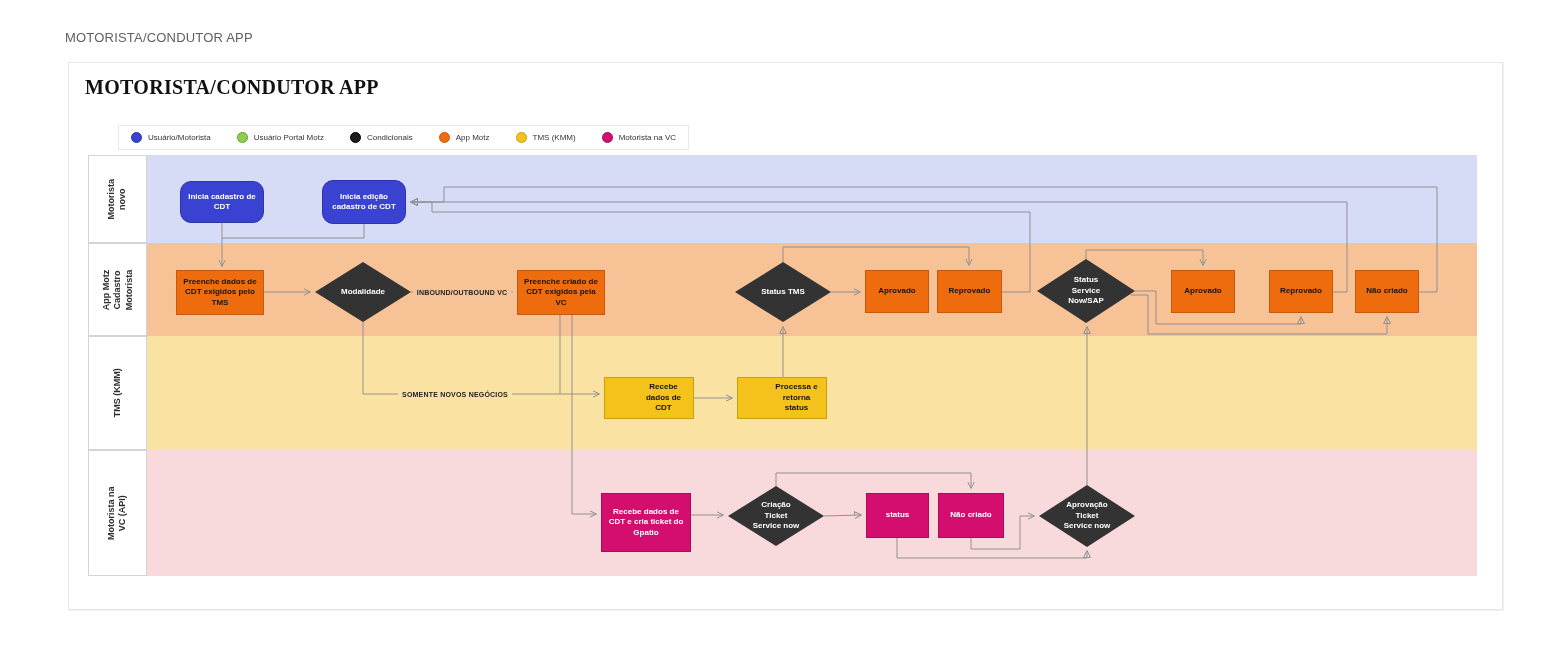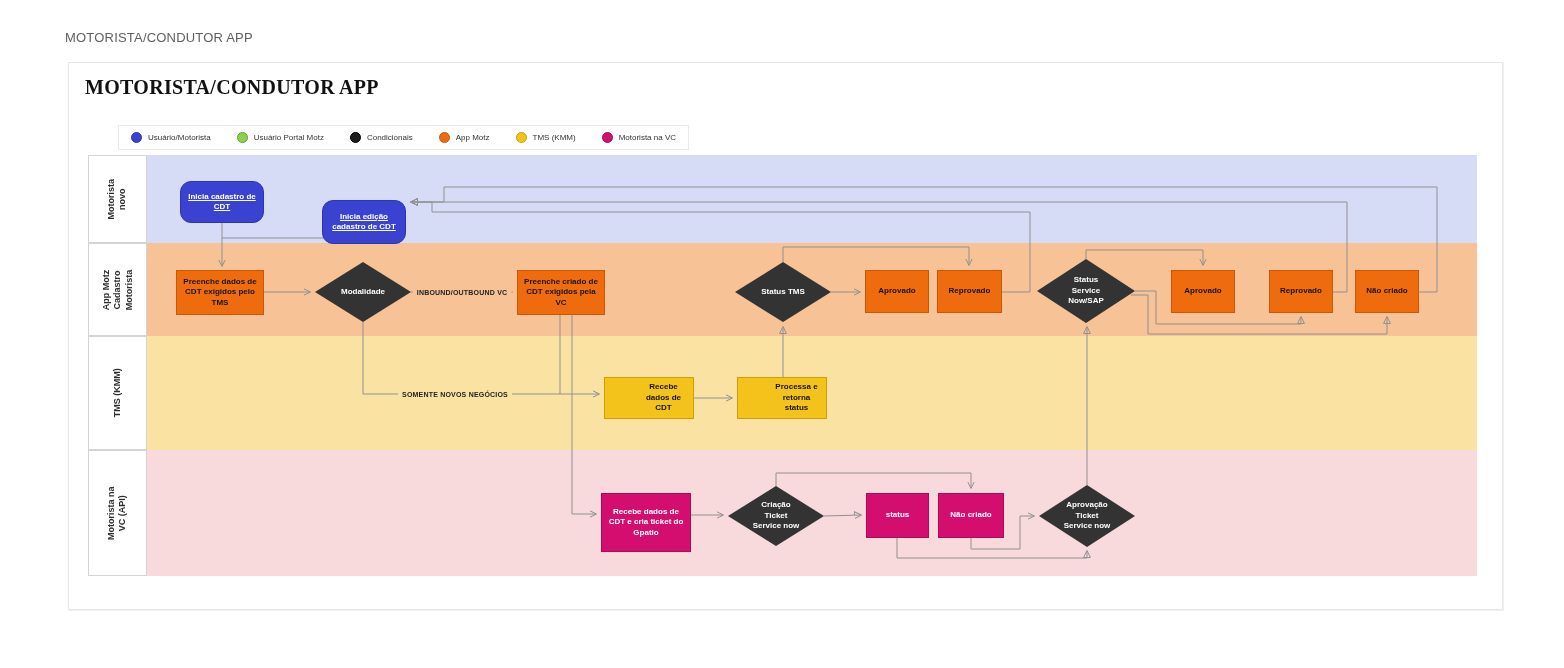--- a/index.html
+++ b/index.html
@@ -21,21 +21,21 @@
   .c-orange{background:#ee6c0d;border:1px solid #c7590a;}
   .c-yellow{background:#f3c21b;border:1px solid #cf9e08;}
   .c-pink{background:#d40e6f;border:1px solid #ab0b59;}
   .lane-row{left:147px;width:1330px;}
   .lane-label-cell{left:88px;width:59px;background:#fff;border:1px solid #d4d4d4;
                    display:flex;align-items:center;justify-content:center;box-sizing:border-box;}
   .lane-label{transform:rotate(-90deg);white-space:pre-line;text-align:center;
               font-size:9px;font-weight:bold;color:#2e2e2e;line-height:1.25;width:160px;}
   .node{display:flex;align-items:center;justify-content:center;text-align:center;
         font-size:8px;font-weight:bold;line-height:1.3;box-sizing:border-box;padding:2px 3px;}
-  .n-blue{background:#3a43d1;border:1px solid #2d35a8;color:#fff;border-radius:11px;text-decoration:underline;}
+  .n-blue{background:#3a43d1;border:1px solid #2d35a8;color:#fff;border-radius:11px;}
   .n-orange{background:#ee6c0d;border:1px solid #c7590a;color:#141414;}
   .n-yellow{background:#f3c21b;border:1px solid #cf9e08;color:#141414;padding-left:32px;}
   .n-pink{background:#d40e6f;border:1px solid #ab0b59;color:#fff;}
   .n-diamond{background:#333333;color:#fff;
              clip-path:polygon(50% 0%,100% 50%,50% 100%,0% 50%);white-space:pre-line;}
   .edge-label{transform:translate(-50%,-50%);font-size:7px;font-weight:bold;color:#222;
               padding:0 4px;white-space:nowrap;letter-spacing:.2px;}
   svg.edges{left:0;top:0;pointer-events:none;}
   svg.edges path{fill:none;stroke:#919191;stroke-width:1;}
 </style>
@@ -121,21 +121,21 @@
   <path d="M776,486 L776,473 L971,473 L971,488" marker-end="url(#arr)"></path>
   <path d="M971,538 L971,549 L1020,549 L1020,516 L1034,516" marker-end="url(#arr)"></path>
   <path d="M897,538 L897,558 L1087,558 L1087,551" marker-end="url(#arr)"></path>
   <path d="M1087,485 L1087,327" marker-end="url(#arr)"></path>
 </svg>
 
 <span class="abs edge-label" style="left:462px;top:292px;background:#f6c296;">INBOUND/OUTBOUND VC</span>
 <span class="abs edge-label" style="left:455px;top:394px;background:#fae3a2;">SOMENTE NOVOS NEGÓCIOS</span>
 
 <div class="abs node n-blue" style="left:180px;top:181px;width:84px;height:42px;">Inicia cadastro de CDT</div>
-<div class="abs node n-blue" style="left:322px;top:180px;width:84px;height:44px;margin-top:20px;">Inicia edição cadastro de CDT</div>
+<div class="abs node n-blue" style="left:322px;top:180px;width:84px;height:44px;">Inicia edição cadastro de CDT</div>
 
 <div class="abs node n-orange" style="left:176px;top:270px;width:88px;height:45px;">Preenche dados de CDT exigidos pelo TMS</div>
 <div class="abs node n-diamond" style="left:315px;top:262px;width:96px;height:60px;">Modalidade</div>
 <div class="abs node n-orange" style="left:517px;top:270px;width:88px;height:45px;">Preenche criado de CDT exigidos pela VC</div>
 <div class="abs node n-diamond" style="left:735px;top:262px;width:96px;height:60px;">Status TMS</div>
 <div class="abs node n-orange" style="left:865px;top:270px;width:64px;height:43px;">Aprovado</div>
 <div class="abs node n-orange" style="left:937px;top:270px;width:65px;height:43px;">Reprovado</div>
 <div class="abs node n-diamond" style="left:1037px;top:259px;width:98px;height:64px;">Status
 Service
 Now/SAP</div>

